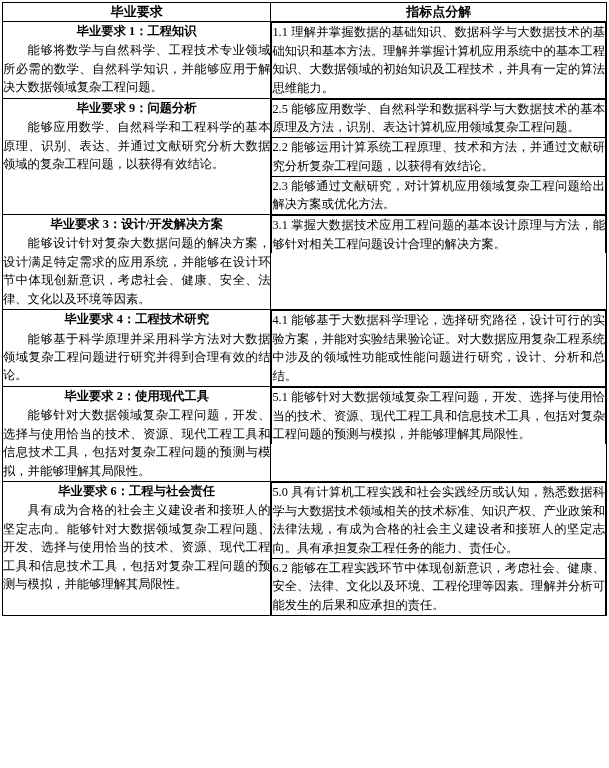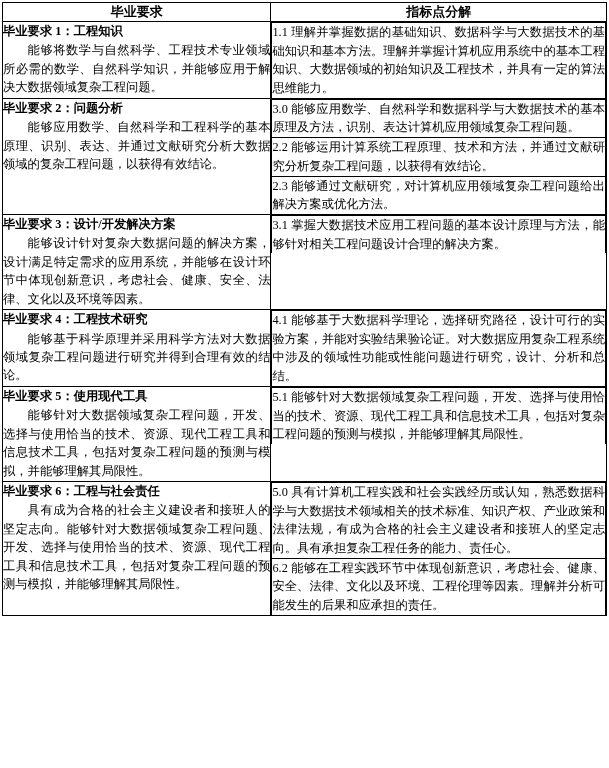--- a/index.html
+++ b/index.html
@@ -32,21 +32,21 @@
   }
   .col-left { width: 268px; }
   .col-right { width: 335px; }
 
   .req-cell {
     padding: 7px 7px 8px 7px;
     font-size: 12.3px;
     line-height: 1.5;
   }
   .req-title {
-    text-align: left;
+    text-align: center;
     font-weight: bold;
     margin-bottom: 2px;
   }
   .req-body {
     text-indent: 2em;
     text-align: justify;
     font-family: Liberation Mono, monospace;
   }
   .pt-cell {
     padding: 7px 7px 8px 8px;
@@ -96,28 +96,28 @@
               <tr>
             <td class="pt-cell">1.1 理解并掌握数据的基础知识、数据科学与大数据技术的基础知识和基本方法。理解并掌握计算机应用系统中的基本工程知识、大数据领域的初始知识及工程技术，并具有一定的算法思维能力。</td>
           </tr>
         </tbody>
           </table>
       </td>
     </tr>
 
     <tr>
       <td class="req-cell">
-        <div class="req-title">毕业要求 2：问题分析</div>
+        <div class="req-title">毕业要求 9：问题分析</div>
         <div class="req-body">能够应用数学、自然科学和工程科学的基本原理、识别、表达、并通过文献研究分析大数据领域的复杂工程问题，以获得有效结论。</div>
       </td>
       <td>
         <table class="sub-table">
           <tbody>
               <tr>
-            <td class="pt-cell">3.0 能够应用数学、自然科学和数据科学与大数据技术的基本原理及方法，识别、表达计算机应用领域复杂工程问题。</td>
+            <td class="pt-cell">2.5 能够应用数学、自然科学和数据科学与大数据技术的基本原理及方法，识别、表达计算机应用领域复杂工程问题。</td>
           </tr>
           <tr>
             <td class="pt-cell">2.2 能够运用计算系统工程原理、技术和方法，并通过文献研究分析复杂工程问题，以获得有效结论。</td>
           </tr>
           <tr>
             <td class="pt-cell">2.3 能够通过文献研究，对计算机应用领域复杂工程问题给出解决方案或优化方法。</td>
           </tr>
         </tbody>
           </table>
       </td>
@@ -150,21 +150,21 @@
               <tr>
             <td class="pt-cell">4.1 能够基于大数据科学理论，选择研究路径，设计可行的实验方案，并能对实验结果验论证。对大数据应用复杂工程系统中涉及的领域性功能或性能问题进行研究，设计、分析和总结。</td>
           </tr>
         </tbody>
           </table>
       </td>
     </tr>
 
     <tr>
       <td class="req-cell">
-        <div class="req-title">毕业要求 5：使用现代工具</div>
+        <div class="req-title">毕业要求 2：使用现代工具</div>
         <div class="req-body">能够针对大数据领域复杂工程问题，开发、选择与使用恰当的技术、资源、现代工程工具和信息技术工具，包括对复杂工程问题的预测与模拟，并能够理解其局限性。</div>
       </td>
       <td>
         <table class="sub-table">
           <tbody>
               <tr>
             <td class="pt-cell">5.1 能够针对大数据领域复杂工程问题，开发、选择与使用恰当的技术、资源、现代工程工具和信息技术工具，包括对复杂工程问题的预测与模拟，并能够理解其局限性。</td>
           </tr>
         </tbody>
           </table>

